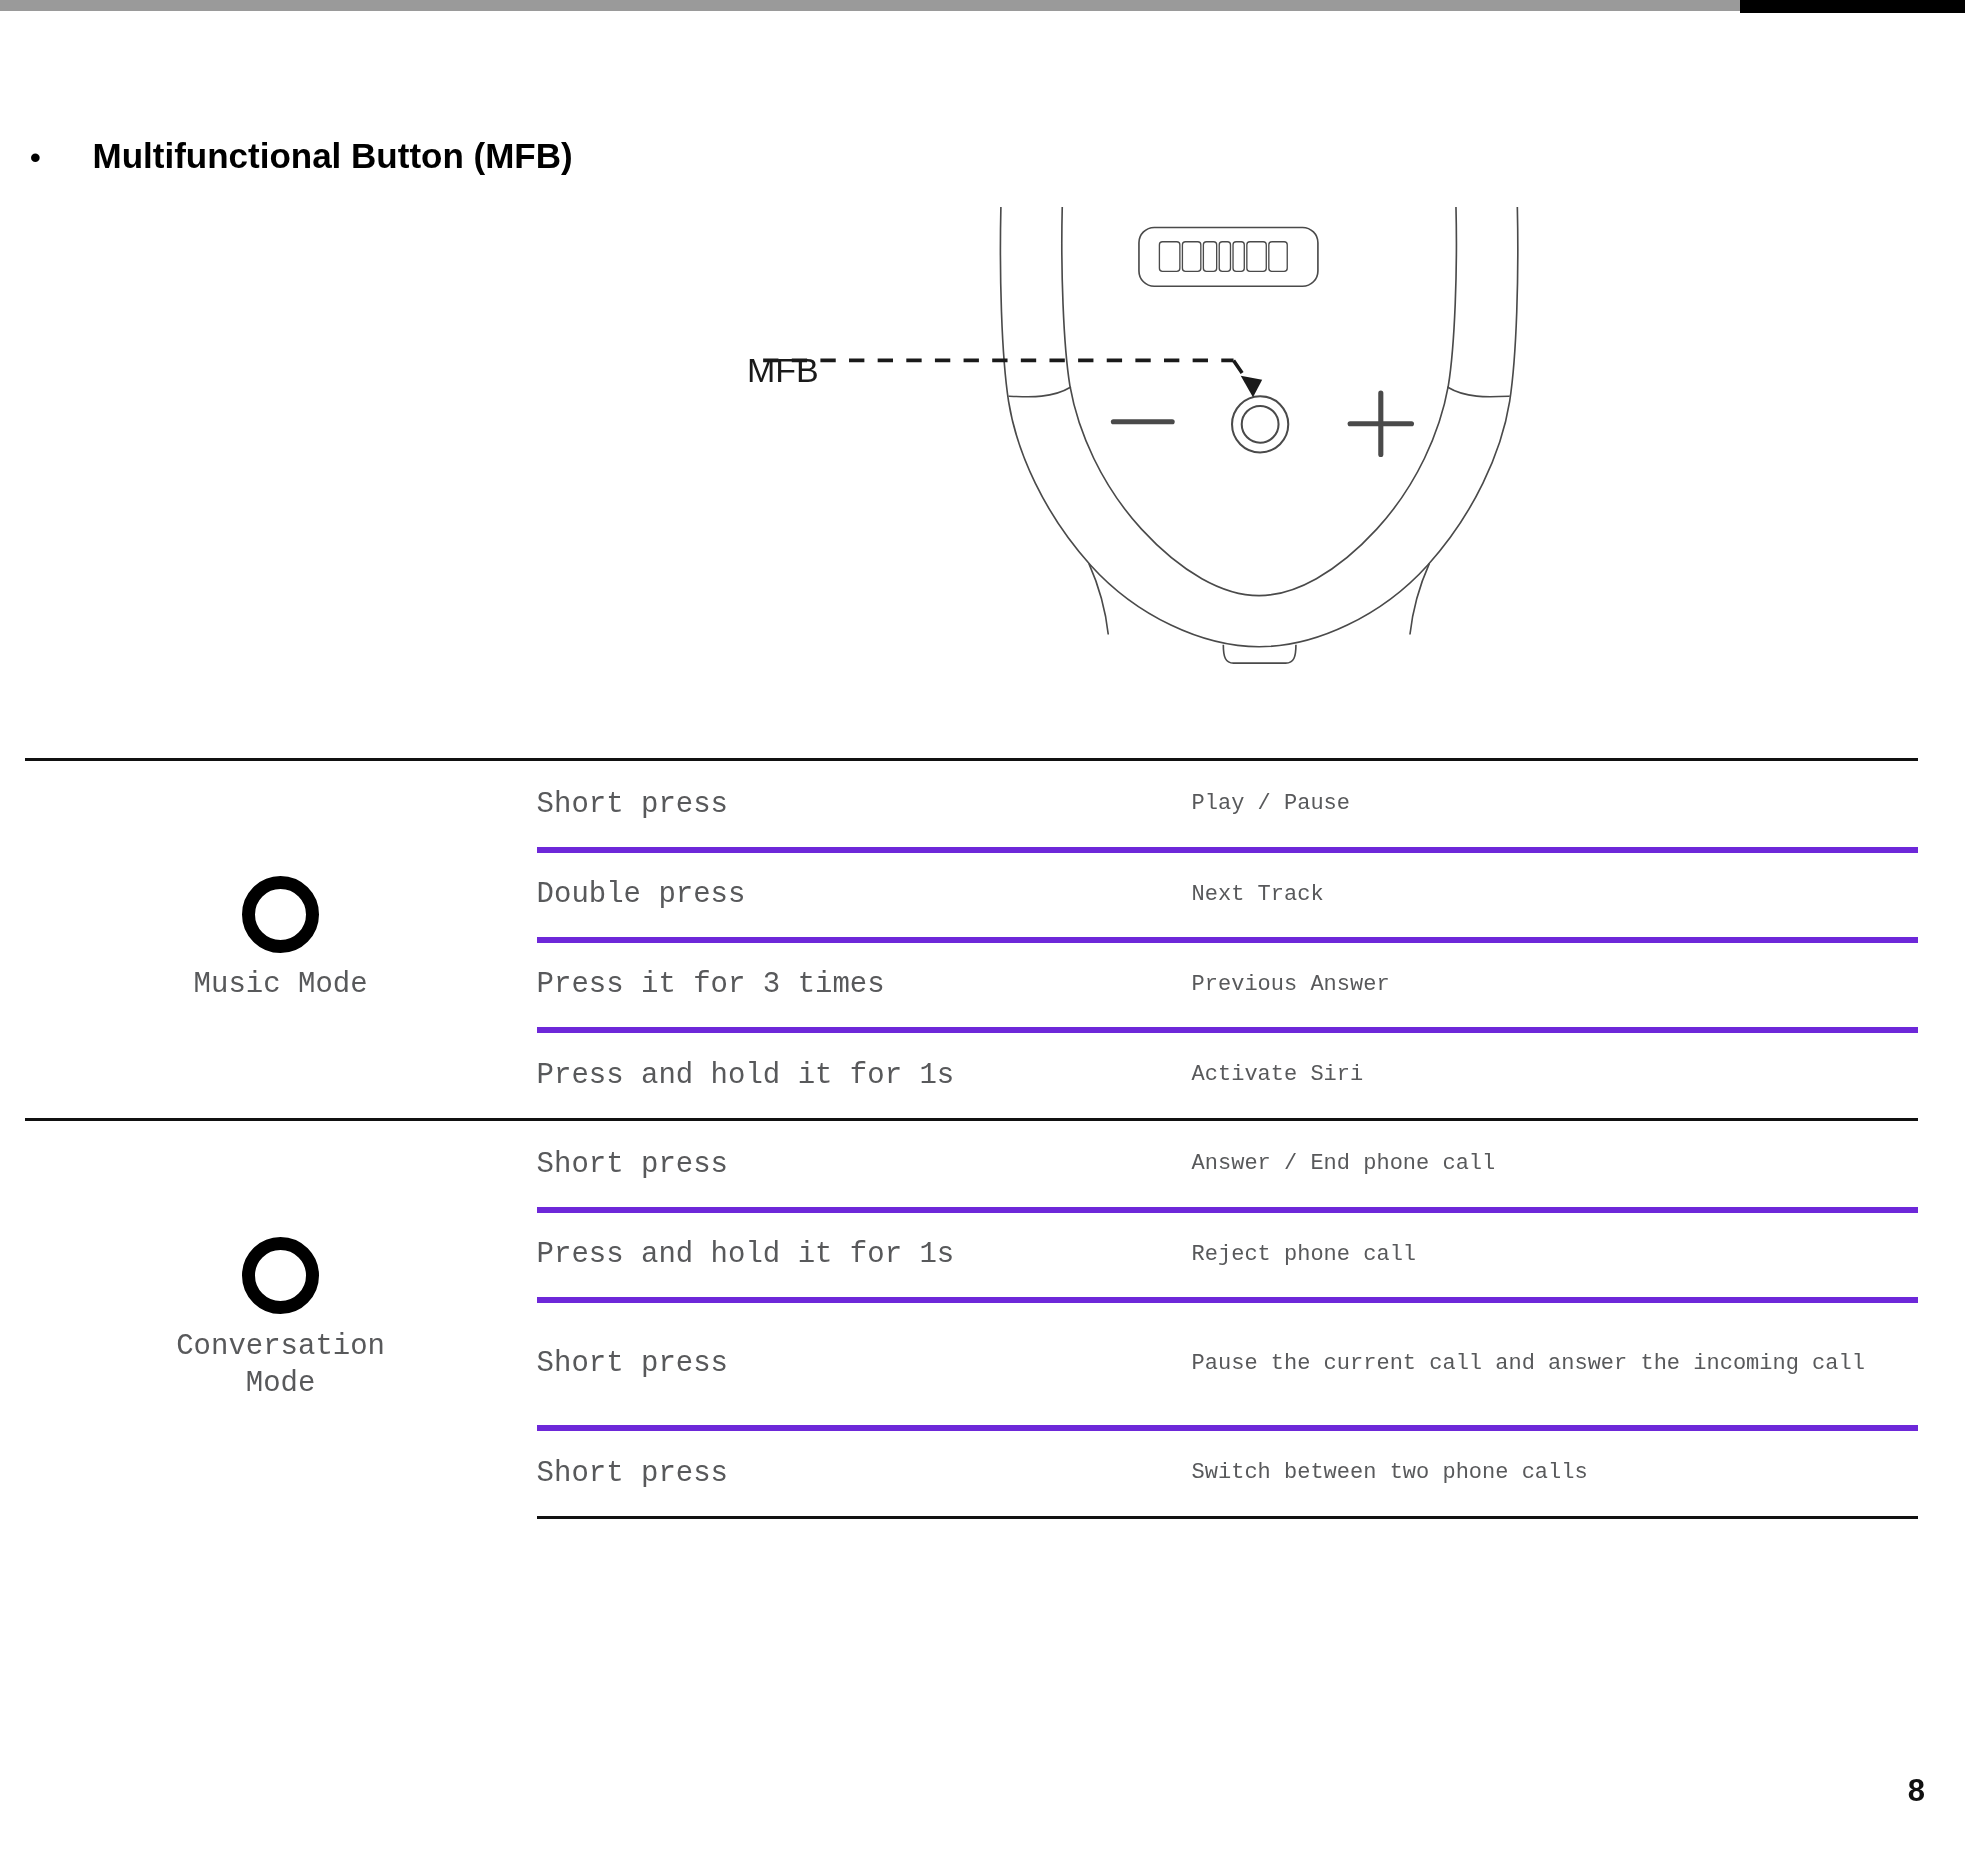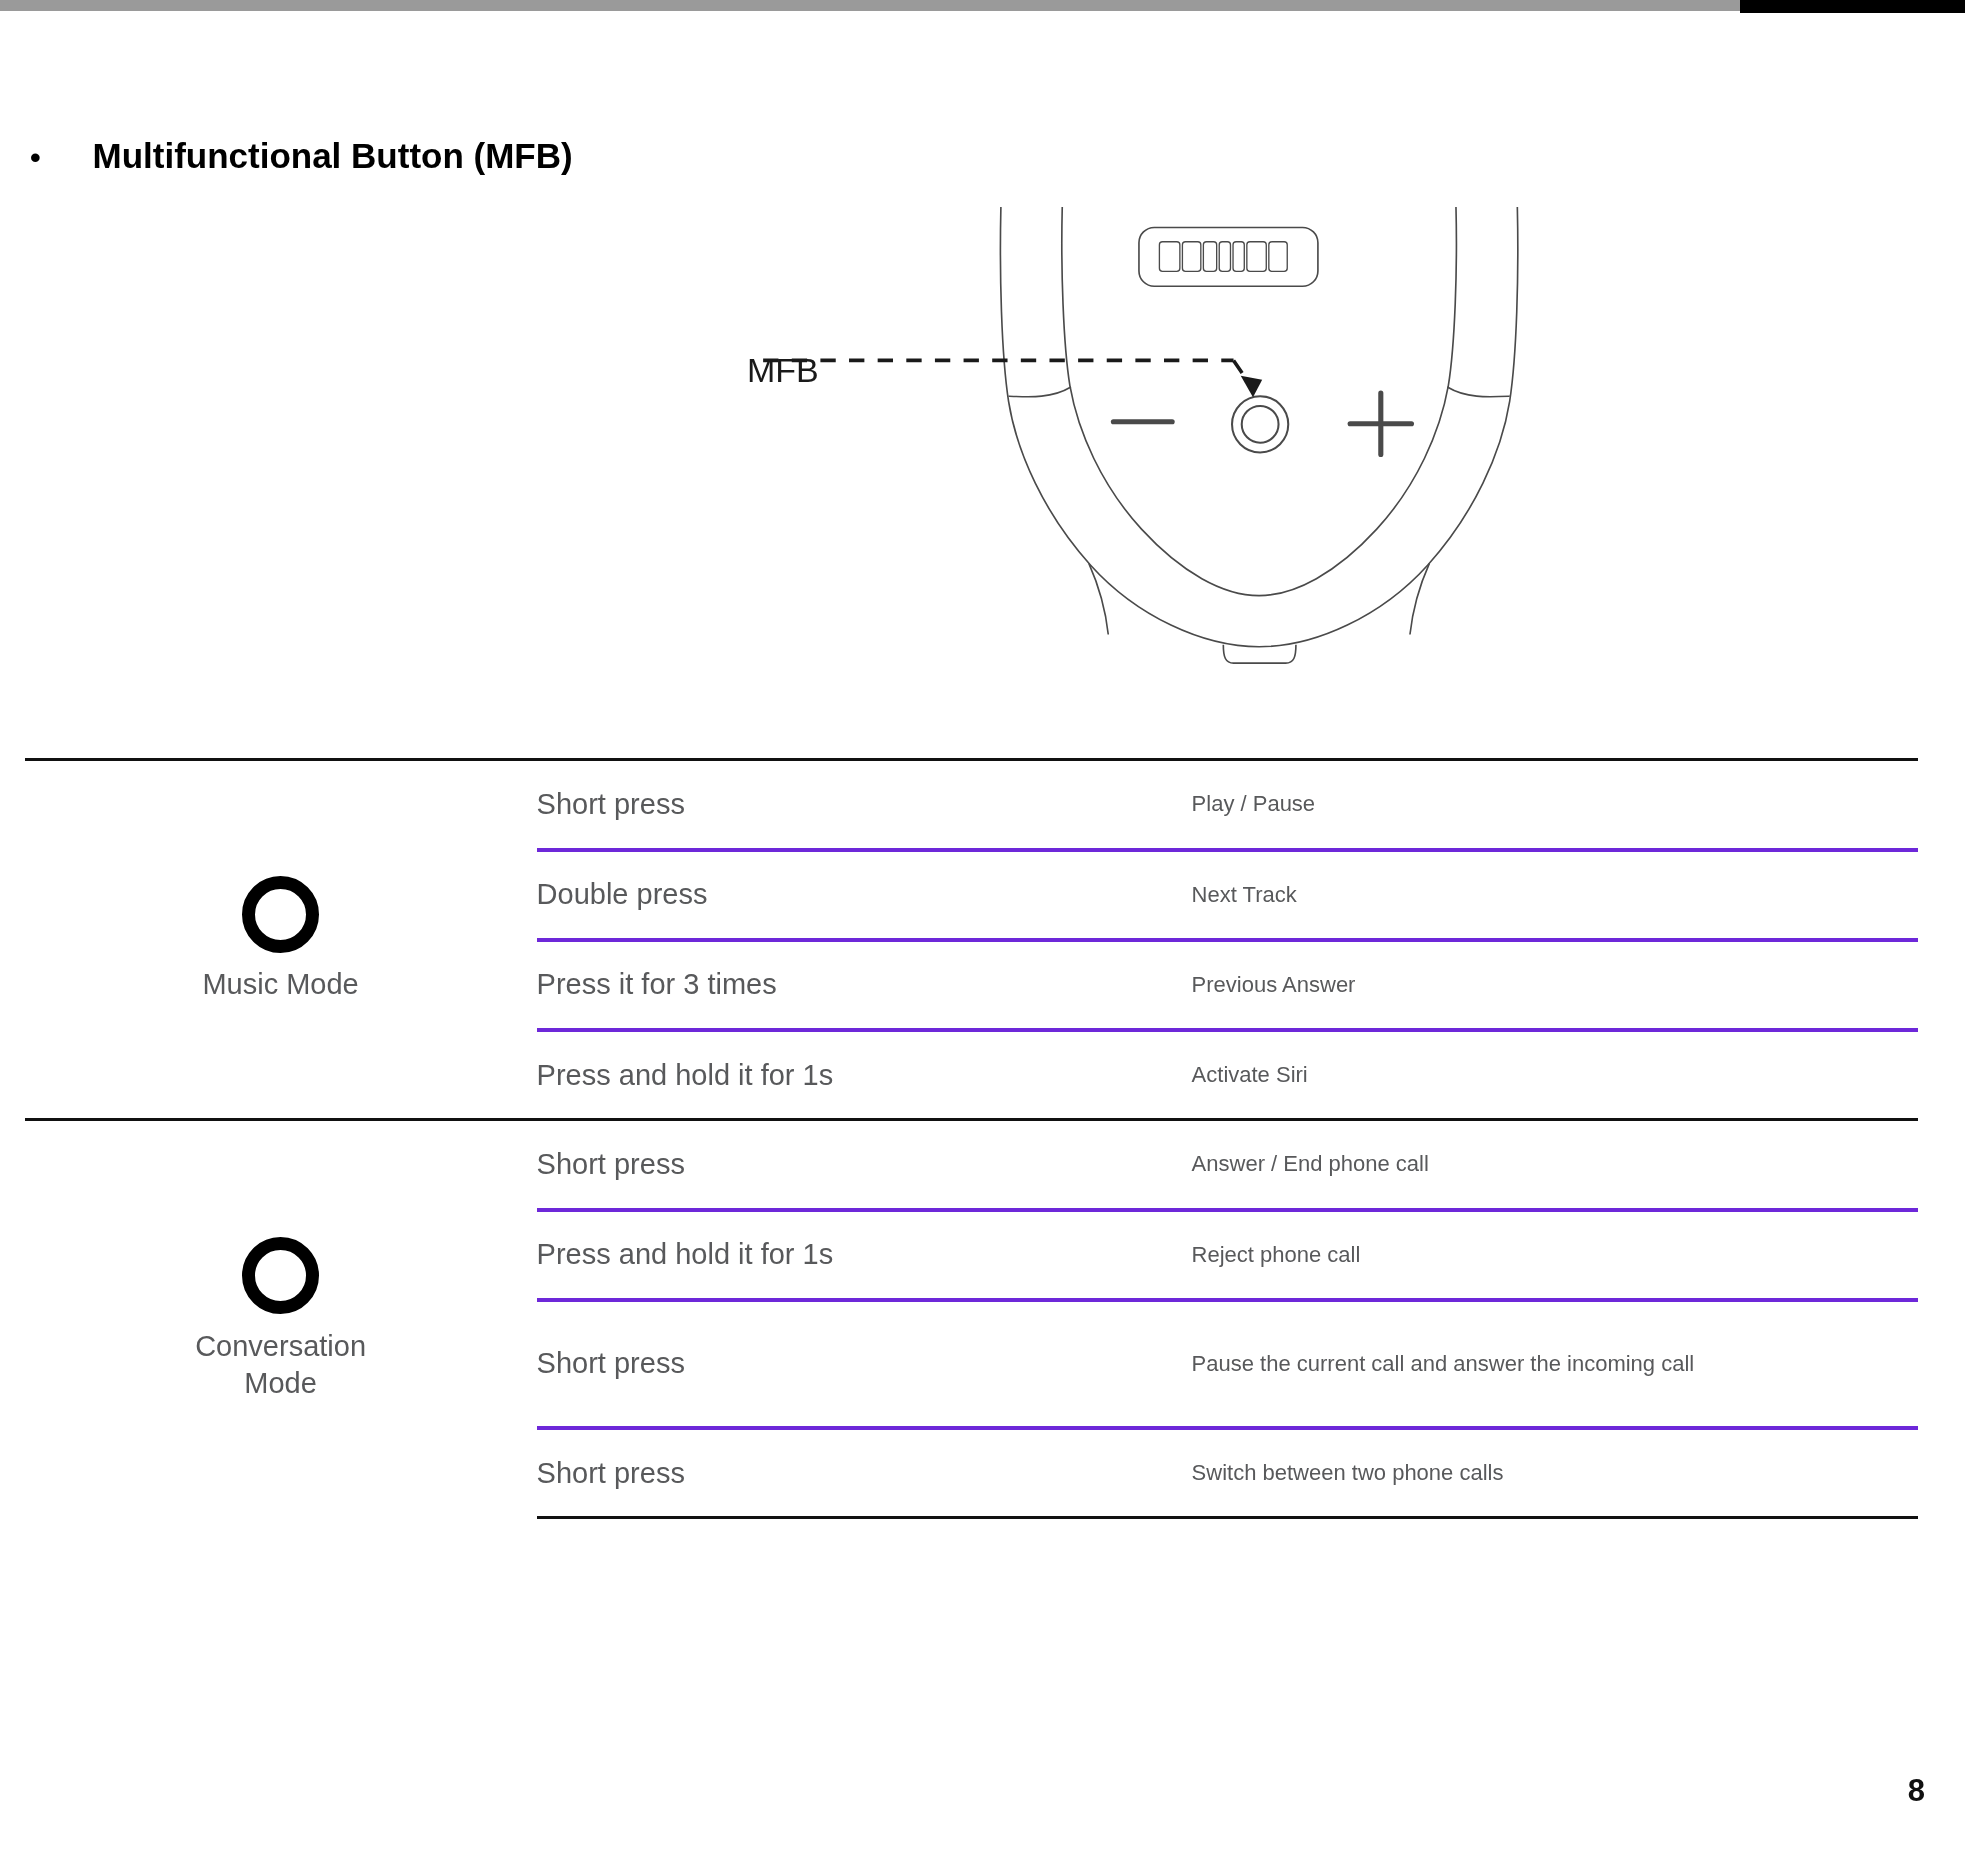--- a/index.html
+++ b/index.html
@@ -93,20 +93,21 @@
     position: absolute;
     top: 745px;
     left: 24.6px;
     width: 1893px;
     border-collapse: collapse;
     table-layout: fixed;
   }
   .table td {
     vertical-align: middle;
     padding: 0;
+    font-family: Liberation Mono, monospace;
   }
 
   
   .group-cell {
     width: 512px;
     text-align: center;
   }
   .ring {
     width: 77px;
     height: 77px;
@@ -143,21 +144,21 @@
     position: absolute;
     top: 1760px;
     right: 40px;
     font-size: 31px;
     font-weight: bold;
     color: #111;
   }
 
   
   .sep-top {
-    border-top: 4px solid #6d28d9;
+    border-top: 6px solid #6d28d9;
   }
   .grp-sep-top {
     border-top: 3.1px solid #111;
   }
   .tbl-top {
     border-top: 3.1px solid #111;
   }
   .tbl-bottom {
     border-bottom: 3.1px solid #111;
   }

